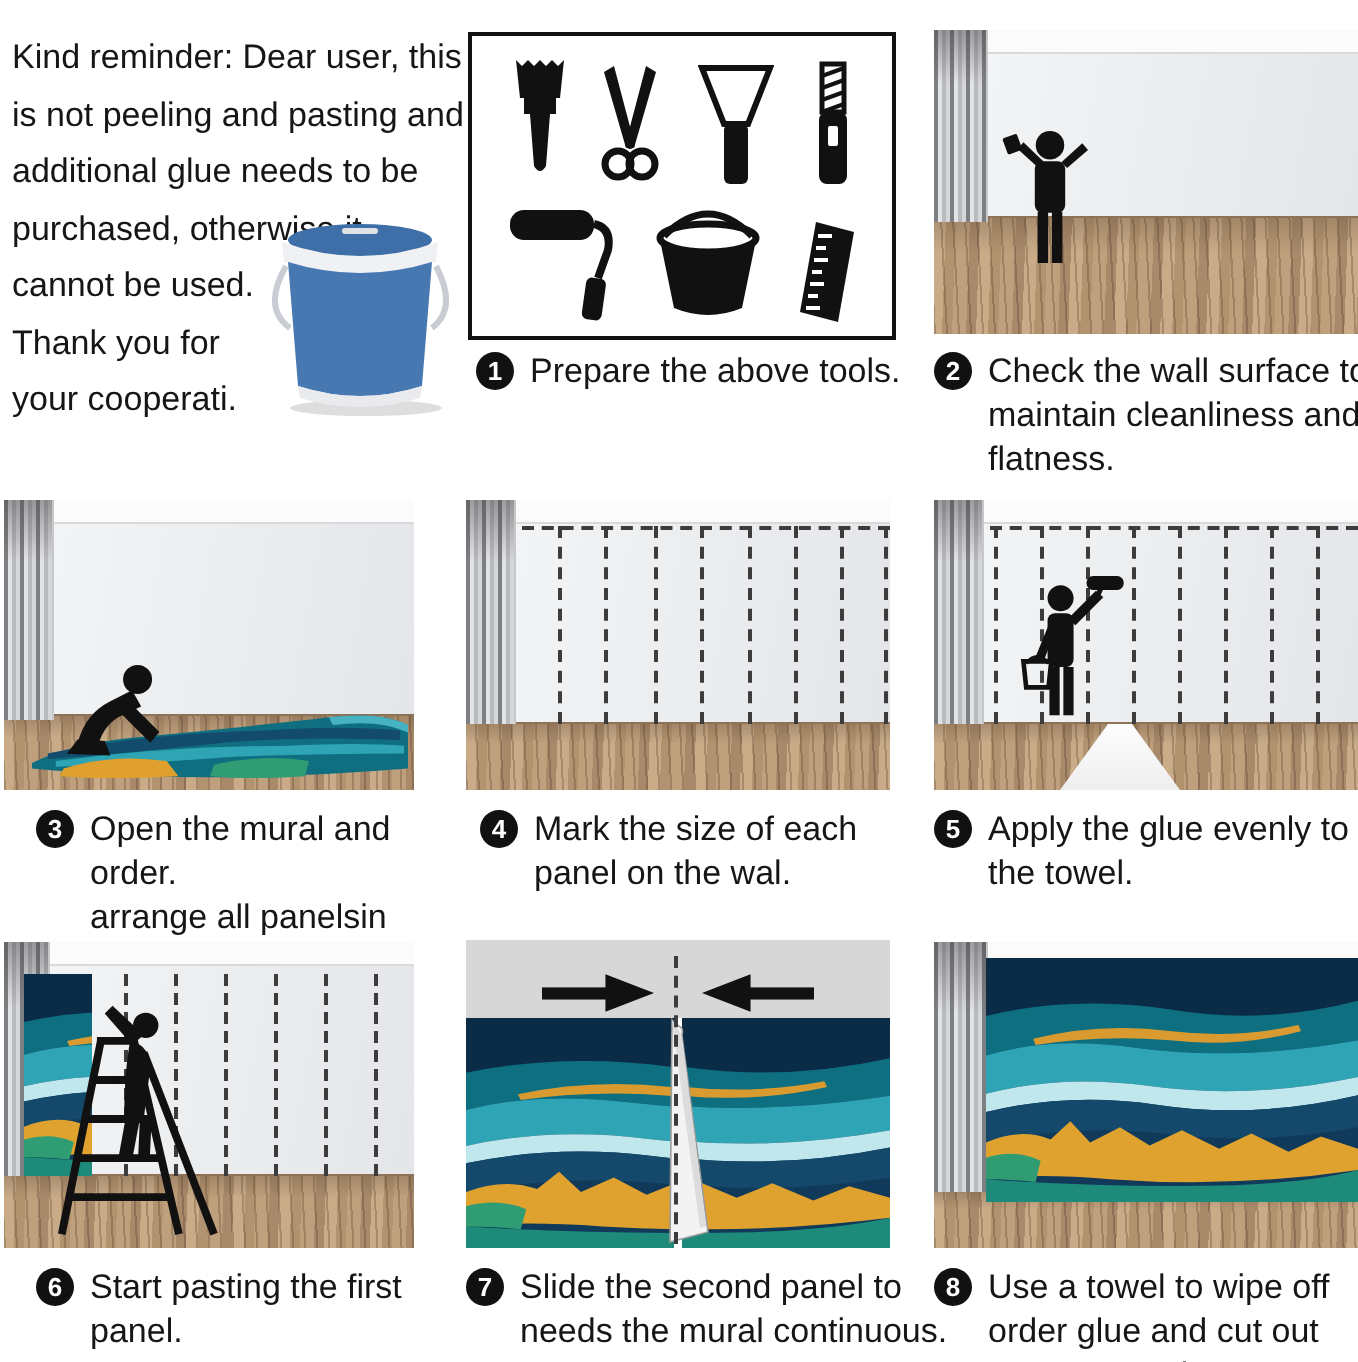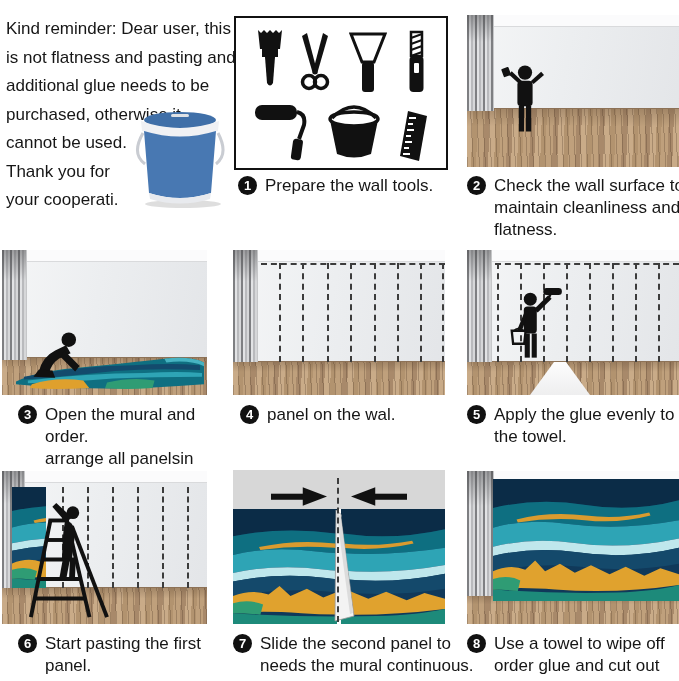--- a/index.html
+++ b/index.html
@@ -51,21 +51,21 @@
   <path d="M0,145 Q100,151 200,149 Q262,147 300,139 V160 H0 Z" fill="#1d8a7a"></path>
   <path d="M0,131 Q24,125 44,133 L40,147 Q18,145 0,145 Z" fill="#2f9c74"></path>
 </g>
 </defs>
 </svg>
 
 <div class="page">
 
   <div class="reminder">
     <span>Kind reminder: Dear user, this</span>
-    <span>is not flatness and pasting and</span>
+    <span>is not peeling and pasting and</span>
     <span>additional glue needs to be</span>
     <span>purchased, otherwise it</span>
     <span>cannot be used.</span>
     <span>Thank you for</span>
     <span>your cooperati.</span>
   </div>
   <svg class="abs" style="left:133px;top:96px" width="95" height="100" viewBox="0 0 95 100">
     <ellipse cx="50" cy="96" rx="38" ry="4" fill="rgba(0,0,0,0.13)"></ellipse>
     <ellipse cx="47" cy="12" rx="36" ry="8" fill="#3f6fa8"></ellipse>
     <rect x="38" y="6" width="18" height="3" rx="1.5" fill="#dfe2e6"></rect>
@@ -118,21 +118,21 @@
           <path d="M7,26 h5"></path>
         <path d="M6,32 h7"></path>
           <path d="M5,38 h5"></path>
           <path d="M4,44 h7"></path>
       </g>
     </svg>
   </div>
   <div class="cap" style="left:238px;top:163px">
     <span class="num">1</span>
     <span class="lines">
-        <span>Prepare the wall tools.</span>
+        <span>Prepare the above tools.</span>
         <span></span>
         <span></span>
       </span>
   </div>
 
   <div class="room" style="left:467px;top:3px;width:212px;height:152px">
     <div class="ceil"></div>
     <div class="floor" style="height:58px"></div>
     <div class="blinds" style="width:26px;height:96px"></div>
     <svg class="abs" style="left:33px;top:50px" width="50" height="76" viewBox="0 0 50 80" fill="#111">
@@ -192,20 +192,21 @@
     <div class="vdash" style="left:94px;top:13px;height:99px"></div>
     <div class="vdash" style="left:117px;top:13px;height:99px"></div>
     <div class="vdash" style="left:141px;top:13px;height:99px"></div>
     <div class="vdash" style="left:164px;top:13px;height:99px"></div>
     <div class="vdash" style="left:187px;top:13px;height:99px"></div>
     <div class="vdash" style="left:209px;top:13px;height:99px"></div>
   </div>
   <div class="cap" style="left:240px;top:392px">
     <span class="num">4</span>
     <span class="lines">
+        <span>Mark the size of each</span>
         <span>panel on the wal.</span>
         <span></span>
       </span>
   </div>
 
   <div class="room" style="left:467px;top:238px;width:212px;height:145px">
     <div class="ceil"></div>
     <div class="floor" style="height:33px"></div>
     <div class="blinds" style="width:24px;height:112px"></div>
     <div class="hdash" style="left:28px;top:13px;width:184px"></div>

